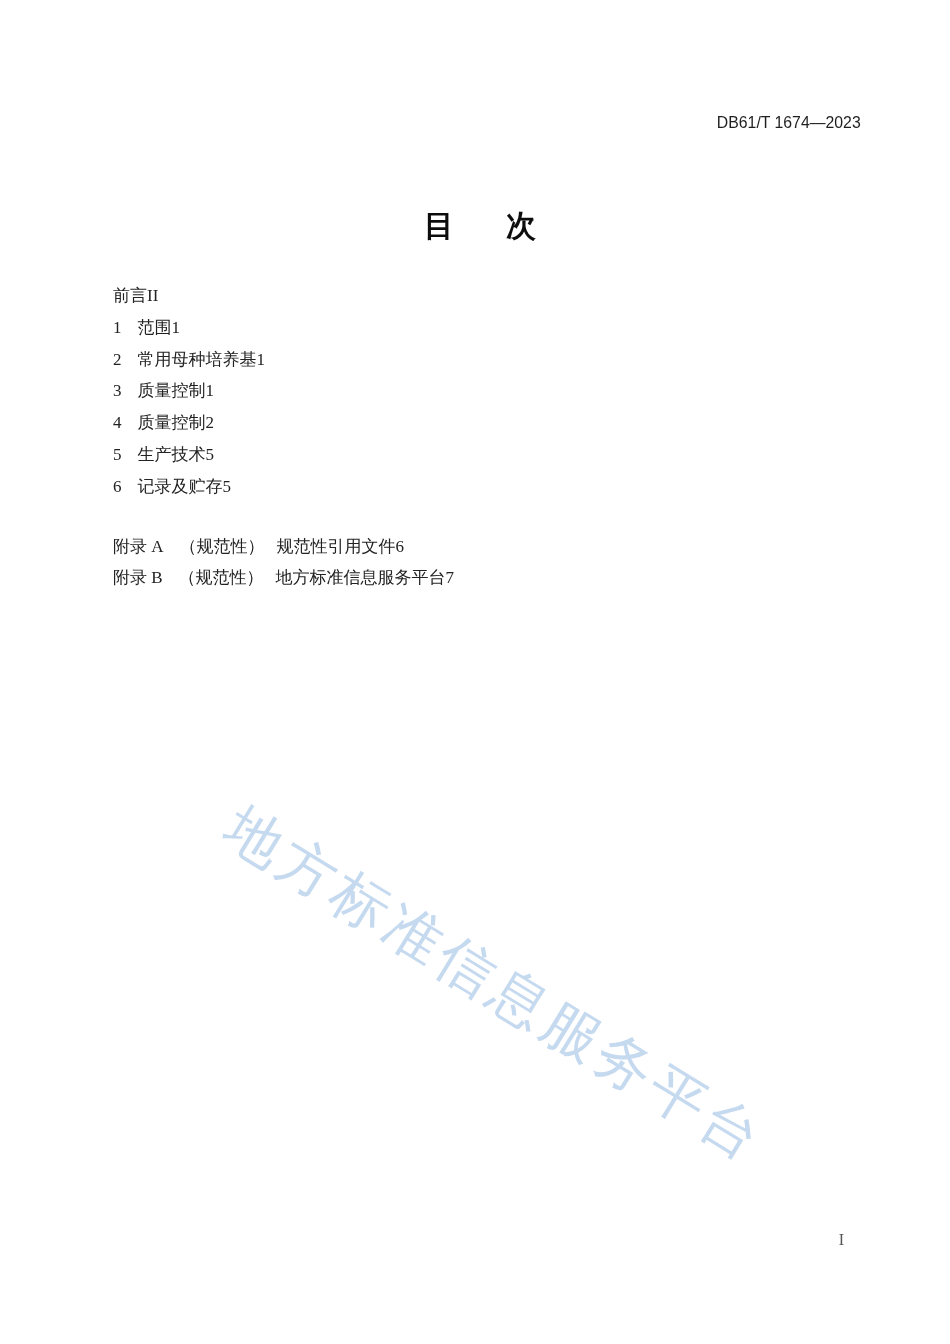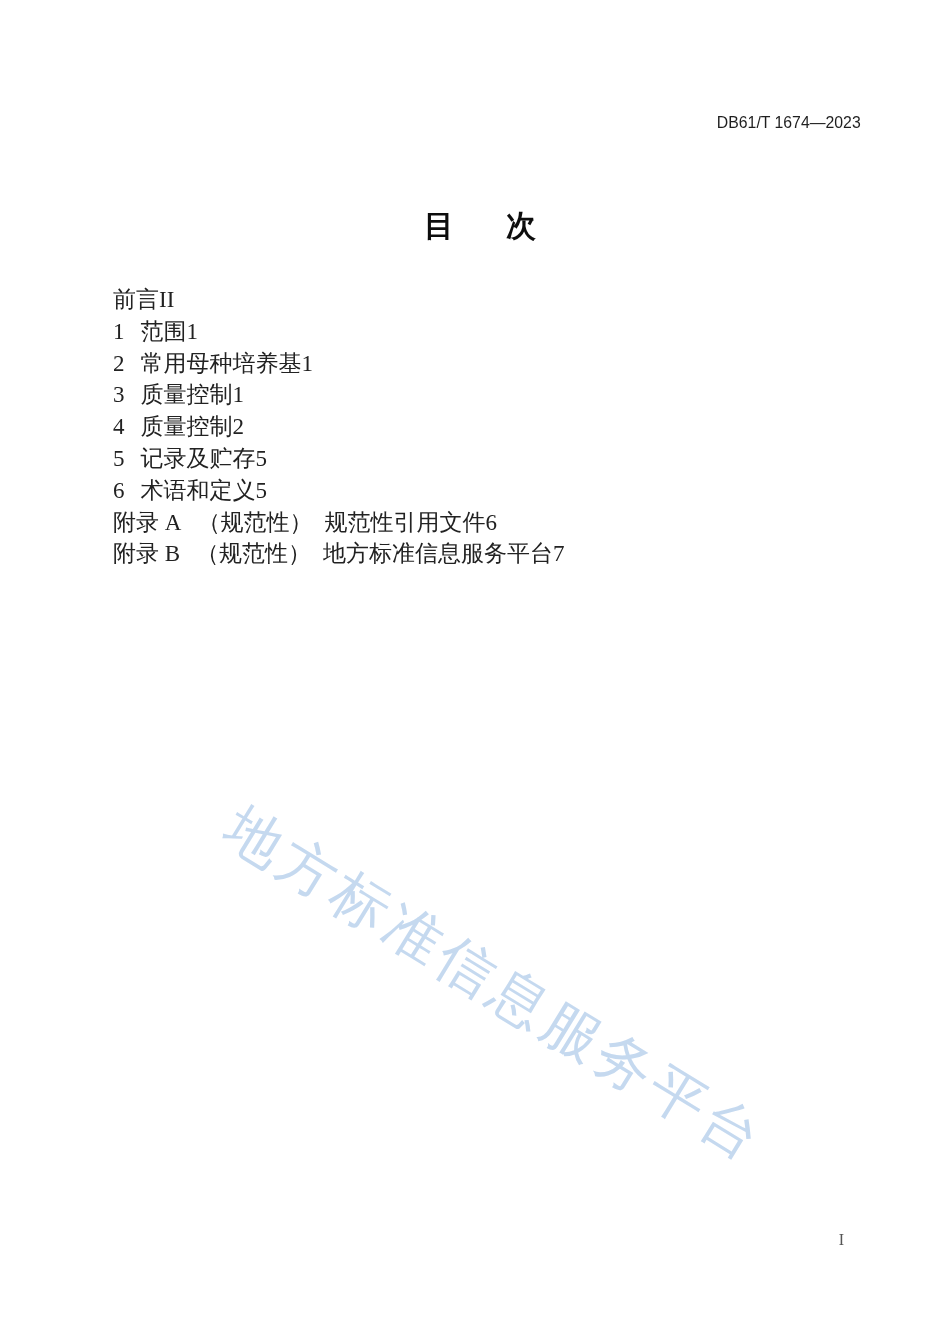--- a/index.html
+++ b/index.html
@@ -38,27 +38,27 @@
 
   .toc {
     position: absolute;
     top: 284px; left: 113px;
     width: 737px;
   }
   .toc-row {
     display: flex;
     align-items: baseline;
     height: 31.8px;
-    font-size: 23px;
+    font-size: 17px;
     color: #222222;
     white-space: pre;
   }
   .toc-row > span:empty { display: none; }
   .toc-num   { margin-right: 16px; }
-  .toc-mid   { margin-right: 12px; }
+  .toc-mid   { margin-right: 12px; margin-top: 28px; }
   .toc-page { }
 
   .watermark {
     position: absolute;
     left: 250px; top: 790px;
     transform: rotate(31.5deg);
     transform-origin: 0 0;
     font-size: 57px;
     letter-spacing: 5px;
     color: #9fc0e6;
@@ -123,29 +123,29 @@
     <span class="toc-num">4</span>
     
     <span class="toc-title">质量控制</span>
     
     <span class="toc-page">2</span>
   </div>
 
   <div class="toc-row">
     <span class="toc-num">5</span>
     
-    <span class="toc-title">记录及贮存</span>
+    <span class="toc-title">生产技术</span>
     
     <span class="toc-page">5</span>
   </div>
 
   <div class="toc-row">
     <span class="toc-num">6</span>
     
-    <span class="toc-title">术语和定义</span>
+    <span class="toc-title">记录及贮存</span>
     
     <span class="toc-page">5</span>
   </div>
 
   <div class="toc-row">
     <span class="toc-num">附录 A</span>
     <span class="toc-mid">（规范性）</span>
     <span class="toc-title">规范性引用文件</span>
     
     <span class="toc-page">6</span>

